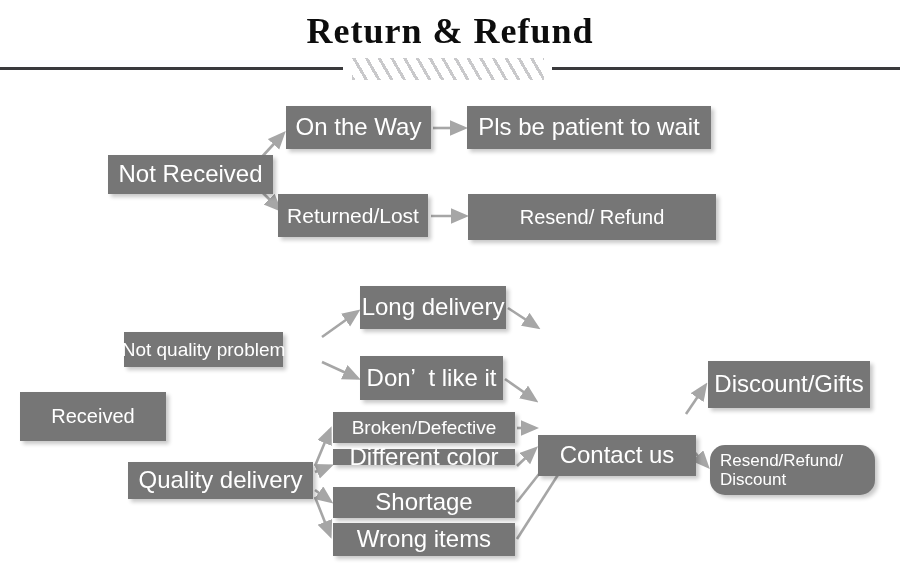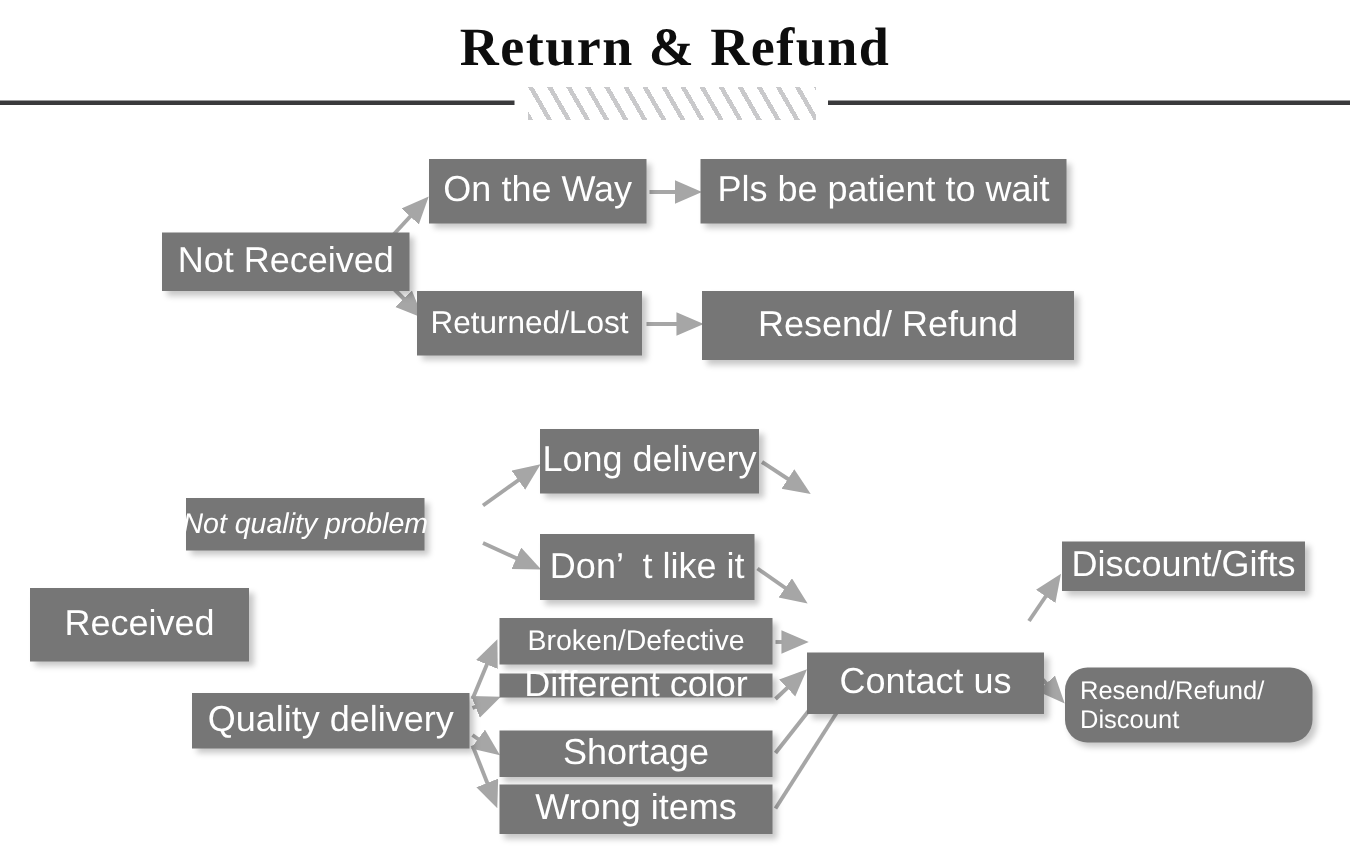--- a/index.html
+++ b/index.html
@@ -78,51 +78,51 @@
     display: flex;
     align-items: center;
     justify-content: center;
     text-align: center;
     line-height: 1.12;
     font-size: 21px;
     padding: 0 6px;
     box-shadow: 3px 3px 4px rgba(0,0,0,0.22);
     white-space: pre;
   }
-  .node.lg   { font-size: 24px; }
+  .node.lg   { font-size: 20px; }
   .node.md   { font-size: 24px; }
   .node.sm   { font-size: 19px; }
   .node.xs   { font-size: 17px; }
   .node.left-align {
     justify-content: flex-start;
     text-align: left;
     padding-left: 10px;
     border-radius: 15px;
   }
 
   
   #n-not-received   { left:108px; top:155px; width:165px; height:39px; }
   #n-on-the-way     { left:286px; top:106px; width:145px; height:43px; }
   #n-returned-lost  { left:278px; top:194px; width:150px; height:43px; }
   #n-pls-wait       { left:467px; top:106px; width:244px; height:43px; }
   #n-resend-refund  { left:468px; top:194px; width:248px; height:46px; }
 
   #n-received       { left:20px;  top:392px; width:146px; height:49px; }
-  #n-not-quality    { left:124px; top:332px; width:159px; height:35px;font-style:italic; }
+  #n-not-quality    { left:124px; top:332px; width:159px; height:35px; }
   #n-quality        { left:128px; top:462px; width:185px; height:37px; }
 
   #n-long-delivery  { left:360px; top:286px; width:146px; height:43px; }
   #n-dont-like      { left:360px; top:356px; width:143px; height:44px; }
   #n-broken         { left:333px; top:412px; width:182px; height:31px; }
   #n-diff-color     { left:333px; top:449px; width:182px; height:16px; }
   #n-shortage       { left:333px; top:487px; width:182px; height:31px; }
   #n-wrong-items    { left:333px; top:523px; width:182px; height:33px; }
 
   #n-contact-us     { left:538px; top:435px; width:158px; height:41px; }
-  #n-discount-gifts { left:708px; top:361px; width:162px; height:33px; }
+  #n-discount-gifts { left:708px; top:361px; width:162px; height:47px; }
   #n-resend-disc    { left:710px; top:445px; width:165px; height:50px; }
 </style>
 </head>
 <body>
 
 <div id="page">
 
   <div id="title">Return &amp; Refund</div>
 
   <div id="divider">

